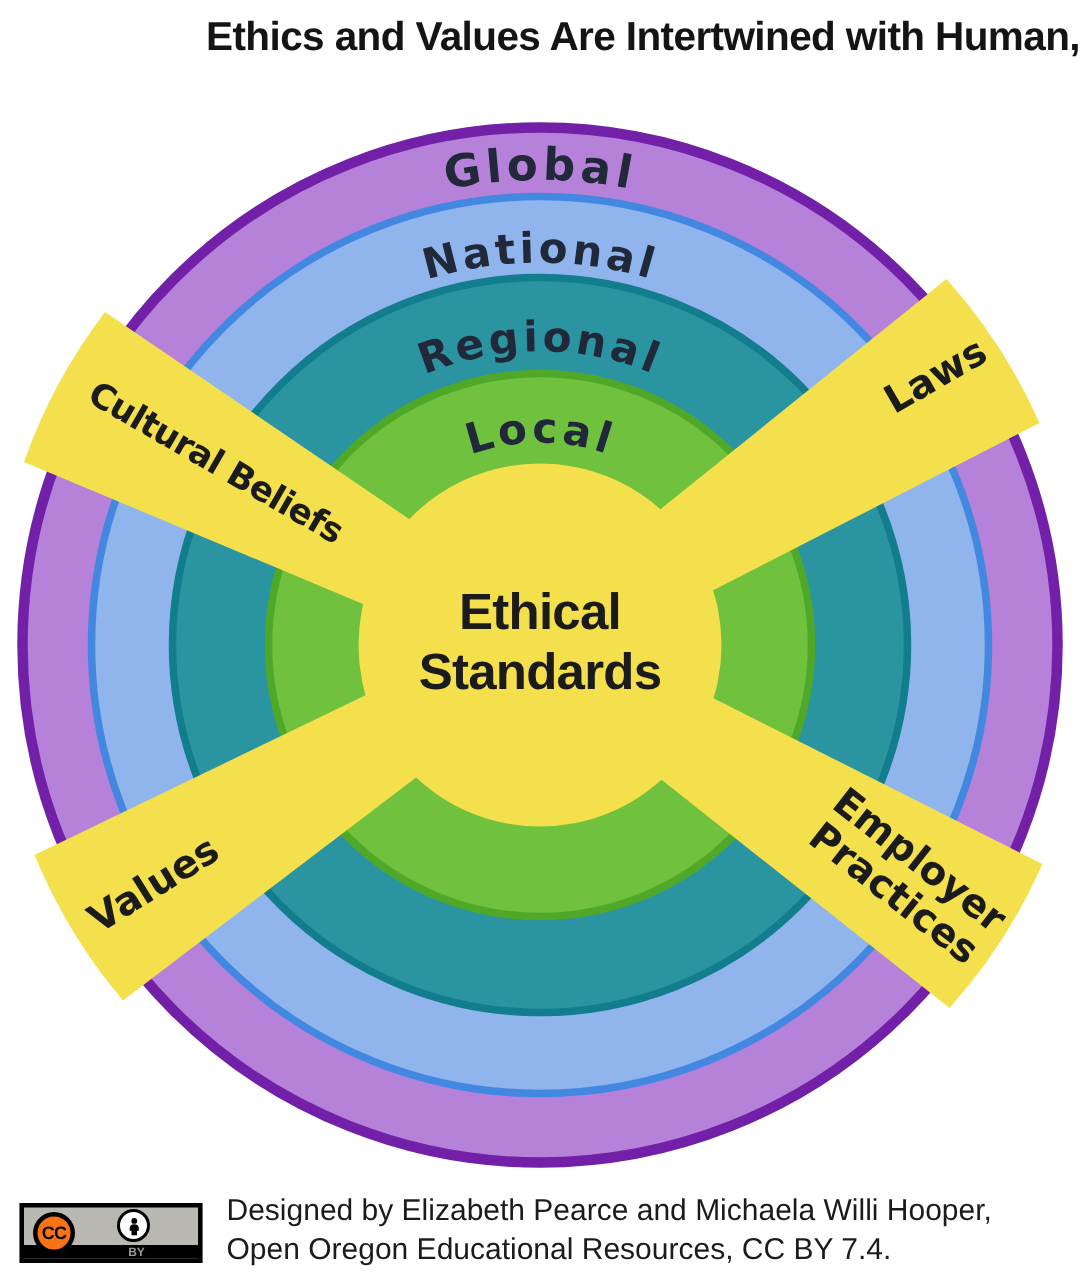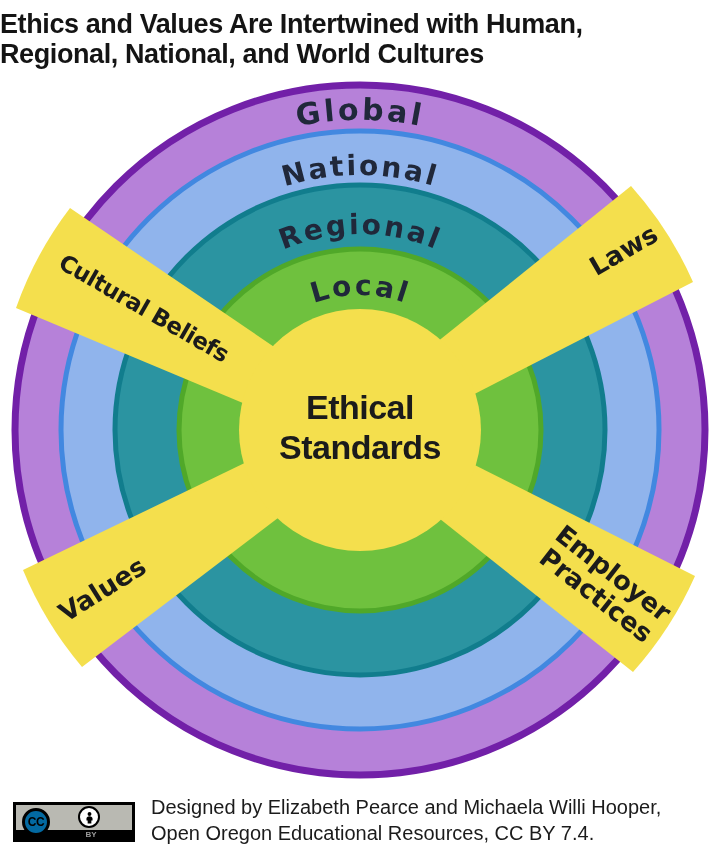--- a/index.html
+++ b/index.html
@@ -1,21 +1,21 @@
 <!DOCTYPE html>
 <html><head>
 <meta charset="utf-8">
 <style>
   html,body{margin:0;padding:0;}
   body{
     width:720px;height:858px;position:relative;background:#ffffff;
     font-family:"Liberation Sans",sans-serif;overflow:hidden;
   }
   .title-block{
-    position:absolute;top:9px;left:0;width:720px;text-align:left;
+    position:absolute;top:9px;left:0;width:720px;text-align:right;
     font-weight:bold;font-size:27px;line-height:1.12;color:#141414;
     letter-spacing:-0.4px;
   }
   .diagram-svg{position:absolute;top:0;left:0;}
   .ring-label{
     font-family:"DejaVu Sans",sans-serif;font-weight:bold;font-size:28px;
     letter-spacing:2.5px;
   }
   .ring-label--global{font-size:30px;letter-spacing:3px;}
   .ray-label{
@@ -36,40 +36,39 @@
   .cc-badge .strip{
     position:absolute;left:0;bottom:0;width:100%;height:9px;background:#000;
   }
   .cc-badge .by-text{
     position:absolute;left:60px;bottom:0;width:30px;text-align:center;
     font-size:8px;font-weight:bold;color:#9a9a9a;line-height:9px;
     font-family:"Liberation Sans",sans-serif;
   }
   .cc-circle{
     position:absolute;left:6px;top:50%;transform:translateY(-50%);
-    width:22px;height:22px;background:#0369a1;border:3px solid #000;border-radius:50%;
+    width:22px;height:22px;background:#f97316;border:3px solid #000;border-radius:50%;
     display:flex;align-items:center;justify-content:center;
     font-size:12px;font-weight:bold;color:#000;letter-spacing:-0.5px;
   }
   .person-circle{
     position:absolute;left:62px;top:1px;
     width:18px;height:18px;background:#fff;border:2.5px solid #000;border-radius:50%;
     display:flex;align-items:center;justify-content:center;
   }
   .credit{
     position:absolute;left:151px;top:4px;
     font-size:20px;line-height:26px;color:#1b1b1b;
   }
 </style>
 </head>
 <body>
 
 <div class="title-block">
   <div>Ethics and Values Are Intertwined with Human,</div>
-  <div>Regional, National, and World Cultures</div>
 </div>
 
 <svg class="diagram-svg" width="720" height="858" viewBox="0 0 720 858">
   <defs>
     <path id="arc-global" d="M 91.5 275 A 310 310 0 0 1 628.5 275"></path>
     <path id="arc-national" d="M 139.2 302.5 A 255 255 0 0 1 580.8 302.5"></path>
     <path id="arc-regional" d="M 190.3 332 A 196 196 0 0 1 529.7 332"></path>
     <path id="arc-local" d="M 243.1 362.5 A 135 135 0 0 1 476.9 362.5"></path>
   </defs>
 

